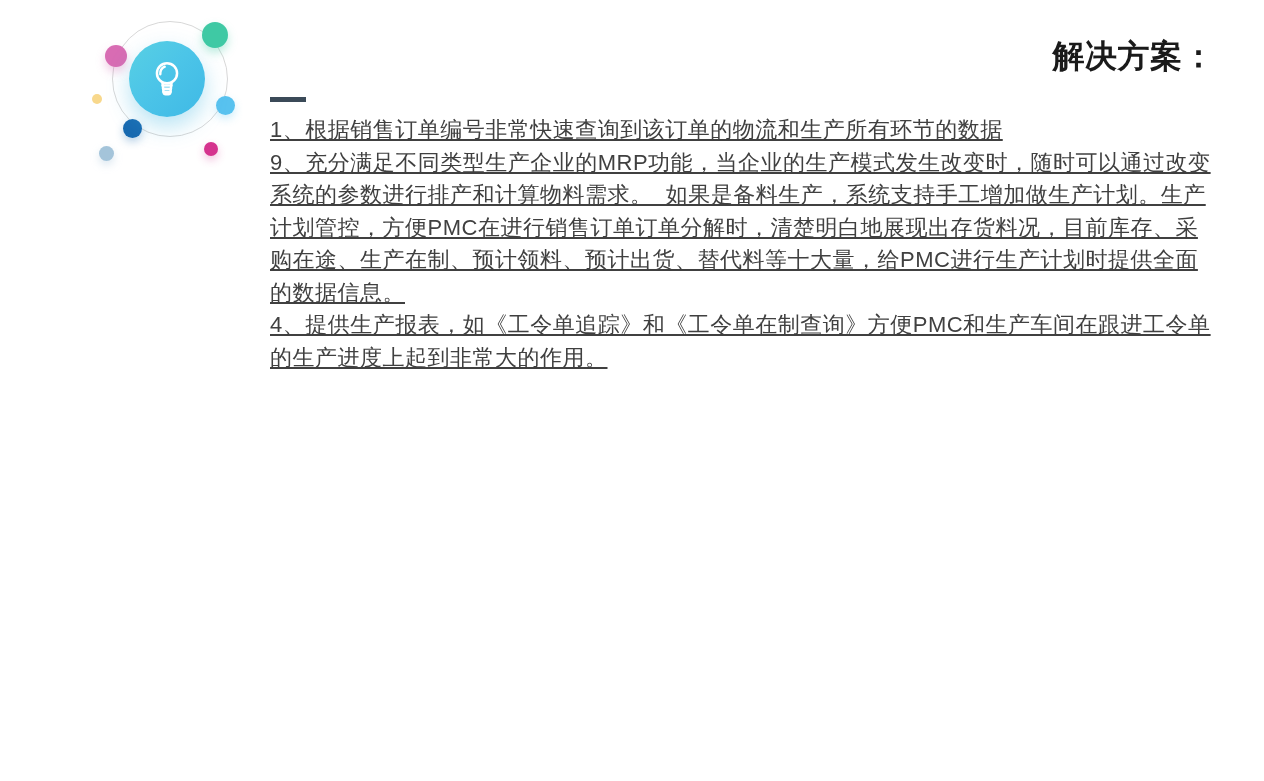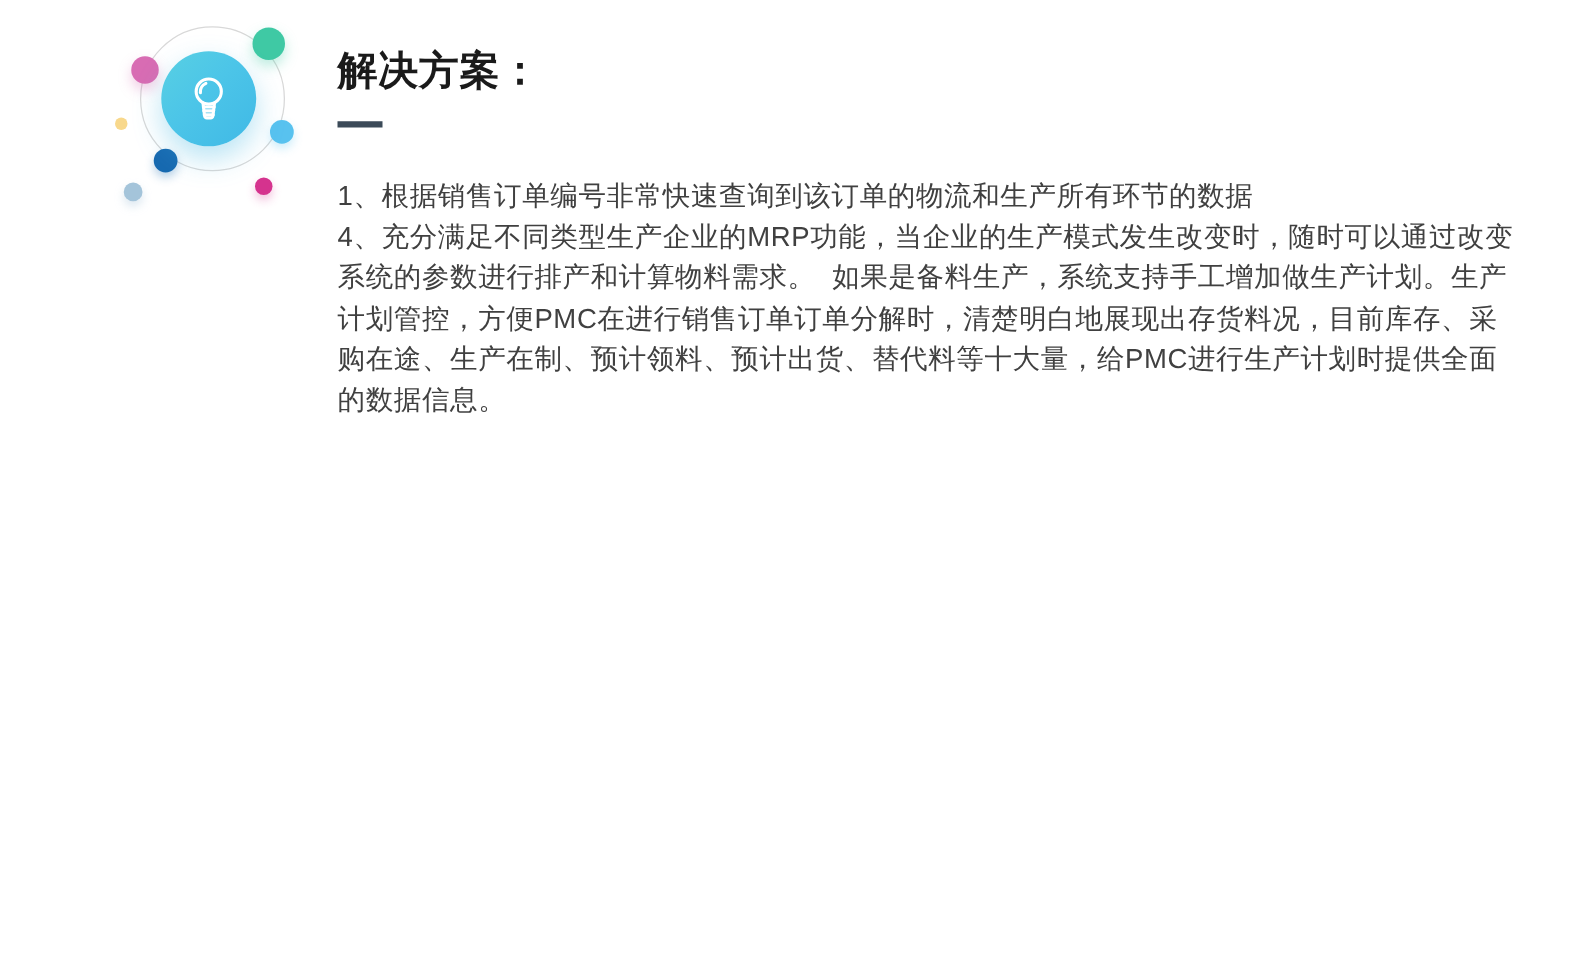--- a/index.html
+++ b/index.html
@@ -39,27 +39,28 @@
   .dot-magenta   { left: 204px; top: 142px; width: 14px; height: 14px; background: #d5338e; box-shadow: 0 4px 8px rgba(213,51,142,.3); }
 
   
   .content { position: absolute; left: 270px; top: 36px; width: 945px; }
   .section-title {
     font-size: 32px;
     font-weight: bold;
     color: #1a1a1a;
     letter-spacing: 0.5px;
     line-height: 1.25;
+    text-align: right;
   }
   .title-underline {
     width: 36px; height: 5px;
     background: #3b4a58;
     margin-top: 21px;
   }
-  .paragraphs { margin-top: 39px; }
+  .paragraphs { margin-top: 12px; text-decoration: underline; }
   .paragraphs p {
     font-size: 22px;
     letter-spacing: 0.5px;
     line-height: 32.5px;
     color: #404040;
     white-space: pre-wrap;
     word-break: break-all;
     margin: 0;
   }
 </style>
@@ -87,17 +88,18 @@
         <path d="M20.3 37.3 L27.7 37.3"></path>
       </svg>
     </div>
   </div>
 
   <div class="content">
     <h1 class="section-title">解决方案：</h1>
     <div class="title-underline"></div>
     <div class="paragraphs">
       <p>1、根据销售订单编号非常快速查询到该订单的物流和生产所有环节的数据</p>
-      <p>4、充分满足不同类型生产企业的MRP功能，当企业的生产模式发生改变时，随时可以通过改变系统的参数进行排产和计算物料需求。  如果是备料生产，系统支持手工增加做生产计划。生产计划管控，方便PMC在进行销售订单订单分解时，清楚明白地展现出存货料况，目前库存、采购在途、生产在制、预计领料、预计出货、替代料等十大量，给PMC进行生产计划时提供全面的数据信息。</p>
+      <p>9、充分满足不同类型生产企业的MRP功能，当企业的生产模式发生改变时，随时可以通过改变系统的参数进行排产和计算物料需求。  如果是备料生产，系统支持手工增加做生产计划。生产计划管控，方便PMC在进行销售订单订单分解时，清楚明白地展现出存货料况，目前库存、采购在途、生产在制、预计领料、预计出货、替代料等十大量，给PMC进行生产计划时提供全面的数据信息。</p>
+      <p>4、提供生产报表，如《工令单追踪》和《工令单在制查询》方便PMC和生产车间在跟进工令单的生产进度上起到非常大的作用。</p>
     </div>
   </div>
 
 </div>
 
 </body></html>

